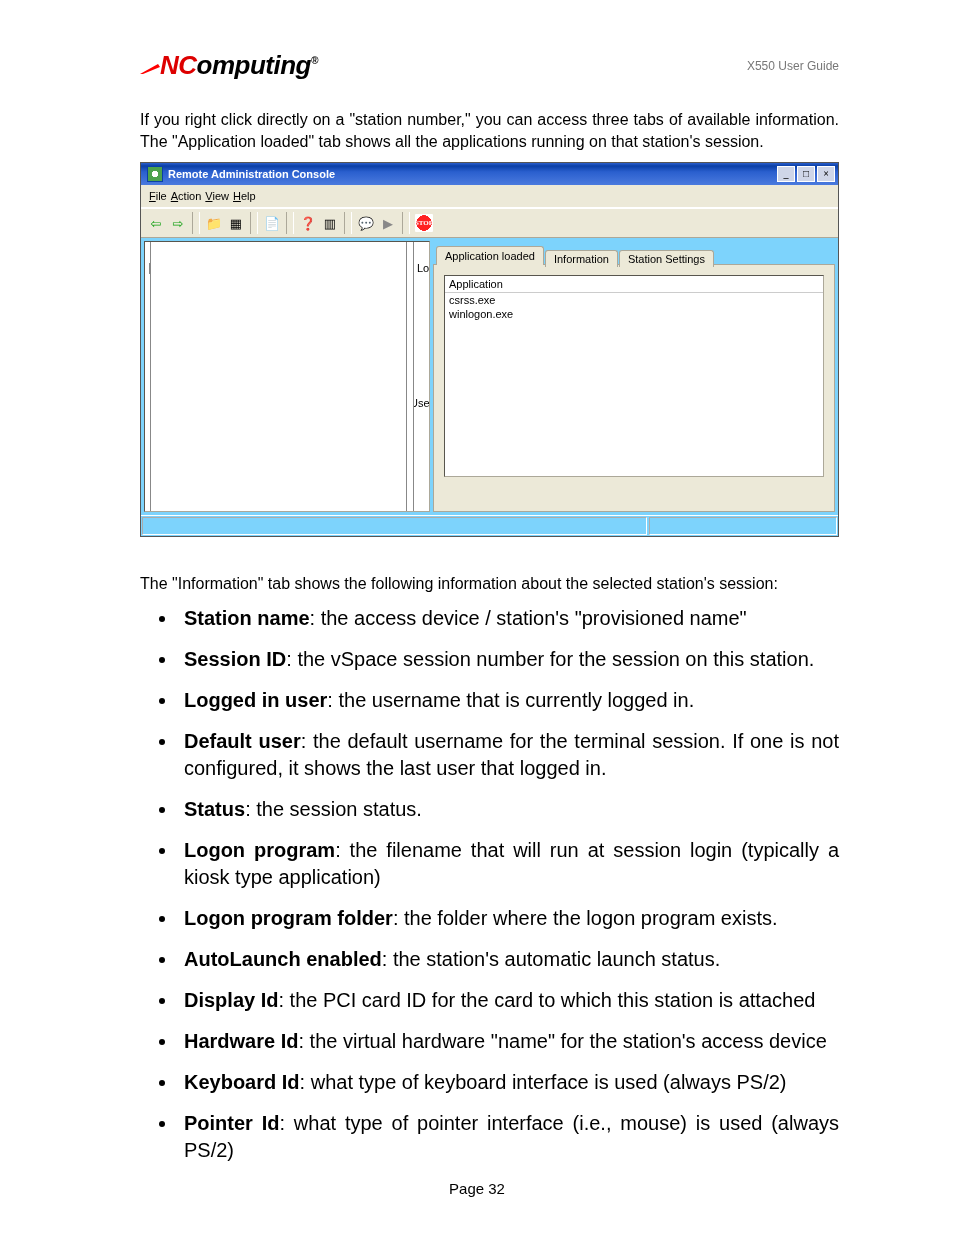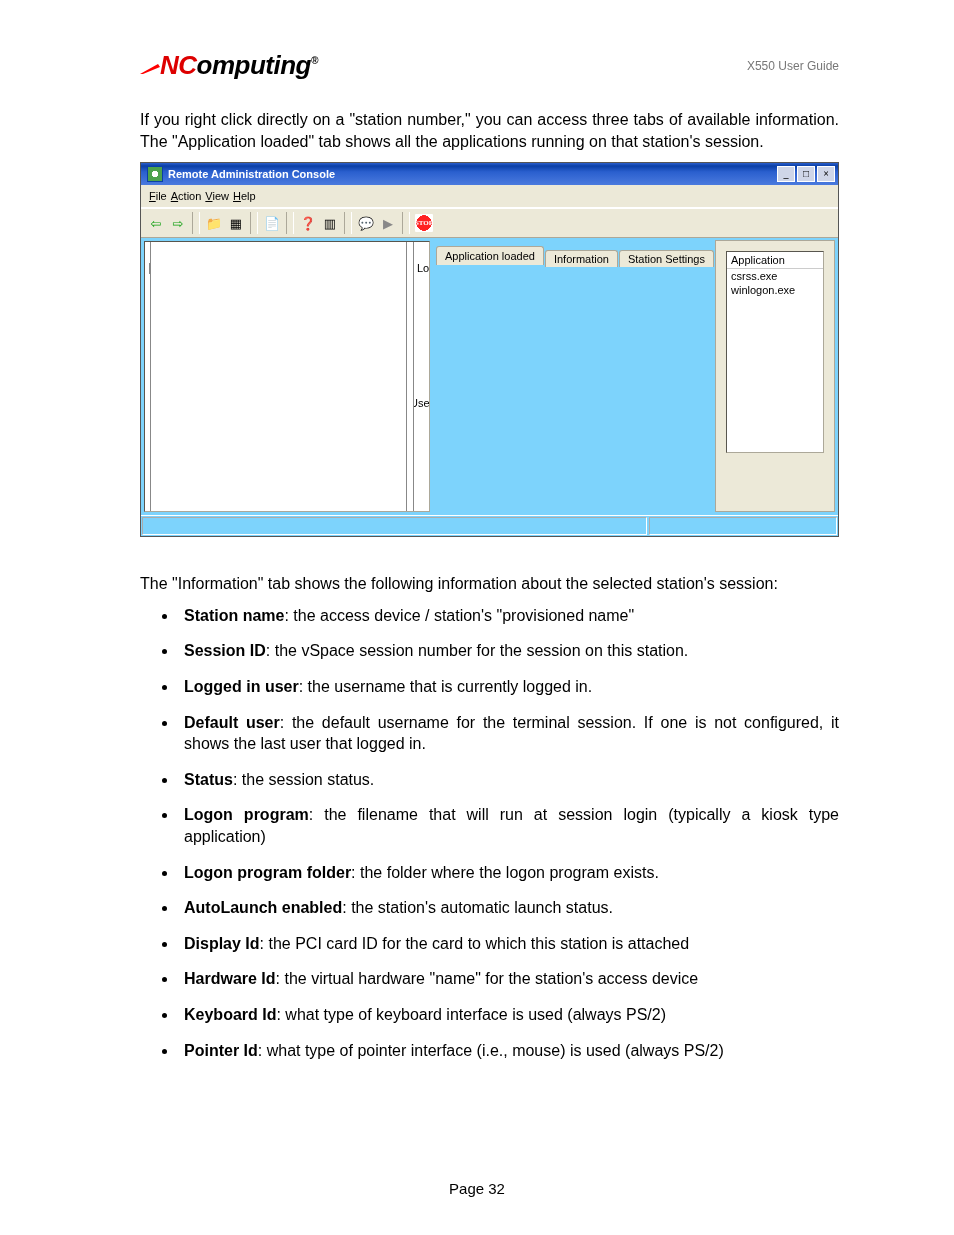--- a/index.html
+++ b/index.html
@@ -37,35 +37,35 @@
 .treepane .ico.mon{background:linear-gradient(#8bd,#48a);border:1px solid #246;width:12px;height:10px}
 .treepane .ico.mon2{background:linear-gradient(#efc,#49d 60%);border:1px solid #246;width:13px;height:10px}
 .treepane .ico.iinfo{background:radial-gradient(circle,#fff 30%,#13a013 31%);border-radius:50%;width:11px;height:11px}
 .treepane .ico.gear{background:radial-gradient(circle,#888 30%,#bbb 31%,#888 60%);border-radius:50%;width:11px;height:11px}
 .treepane .ico.key{background:linear-gradient(#ffd34d,#f5c238);border:1px solid #b58a00;border-radius:2px;width:11px;height:9px}
 .treepane .ico.usb{background:#e88;border:1px solid #a44;width:13px;height:9px}
 .treepane .ico.globe{background:radial-gradient(circle,#8fd88f 30%,#4aa24a 60%);border-radius:50%;width:11px;height:11px}
 .treepane .pm{width:9px;height:9px;border:1px solid #888;font:9px/8px Tahoma;text-align:center;margin-right:2px;background:#fff;color:#000}
 .treepane .sp{display:inline-block}
 .treepane .sel{background:#316ac5;color:#fff;padding:0 2px}
-.rightpane{flex:1;margin:3px 3px 3px 0;display:flex;flex-direction:row}
+.rightpane{flex:1;margin:3px 3px 3px 0;display:flex;flex-direction:column}
 .tabs{display:flex;align-items:flex-end;height:22px;padding:2px 0 0 3px}
 .tab{background:#ece9d8;border:1px solid #aca899;border-bottom:none;border-radius:3px 3px 0 0;padding:2px 8px;font-size:11px;margin-right:1px;position:relative}
 .tab.inactive{top:2px;background:#ece9d8}
 .tab.active{background:#ece9d8;z-index:2;padding:3px 8px}
 .tabbody{flex:1;border:1px solid #aca899;background:#ece9d8;margin-top:-1px;padding:10px}
 .appbox{background:#fff;border:1px inset #aca899;height:200px}
 .appbox .ah{border-bottom:1px solid #ccc;padding:2px 4px}
 .appbox .ai{padding:1px 4px}
 .statusbar{height:20px;border-top:1px solid #fff;display:flex}
 .statusbar div{border:1px inset #fff;flex:1;margin:1px}
 .statusbar div:first-child{flex:2.7}
 
 ul.doclist{margin:6px 0 0 38px;padding:0}
-ul.doclist li{font-size:16px;line-height:1.35;margin:0 0 14px 0;padding-left:6px;text-align:justify}
+ul.doclist li{font-size:20px;line-height:1.35;margin:0 0 14px 0;padding-left:6px;text-align:justify}
 ul.doclist b{font-weight:bold}
 .footer{position:absolute;bottom:38px;left:0;right:0;text-align:center;font-size:15px}
 </style>
 </head>
 <body>
 
 <div class="page">
 
   <div class="hdr">
     <div class="logo">

